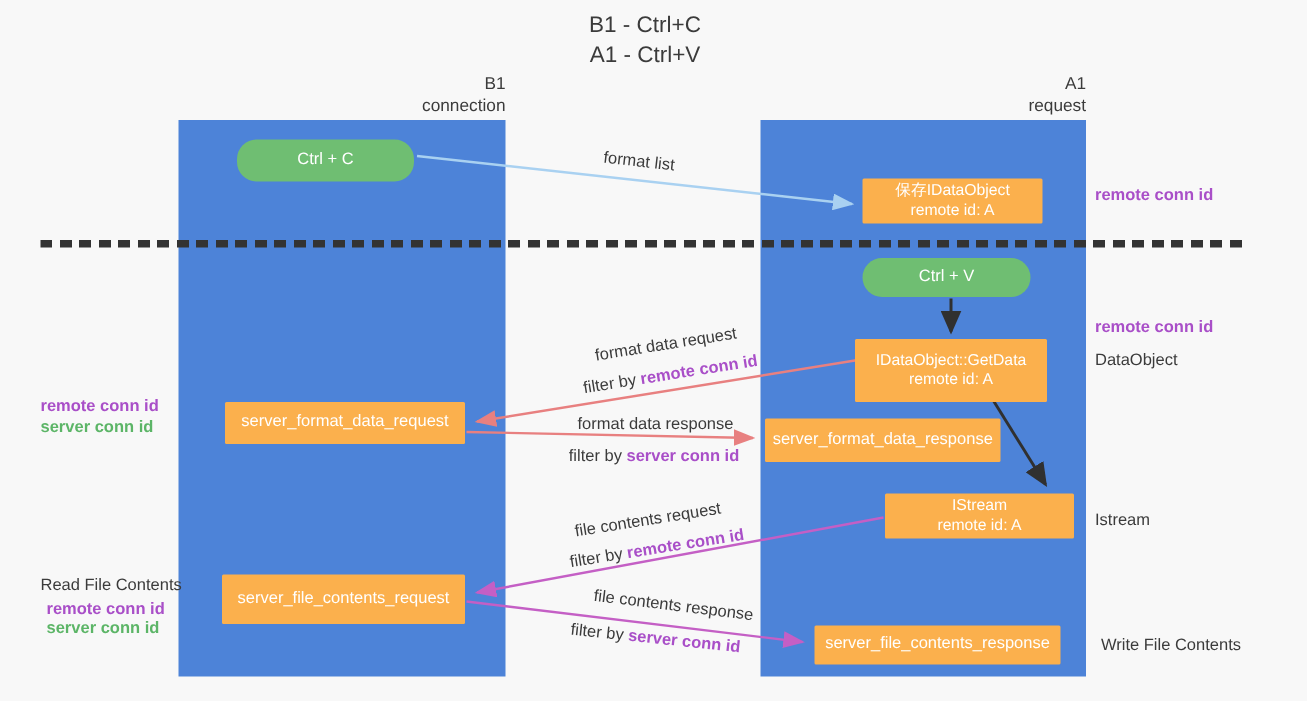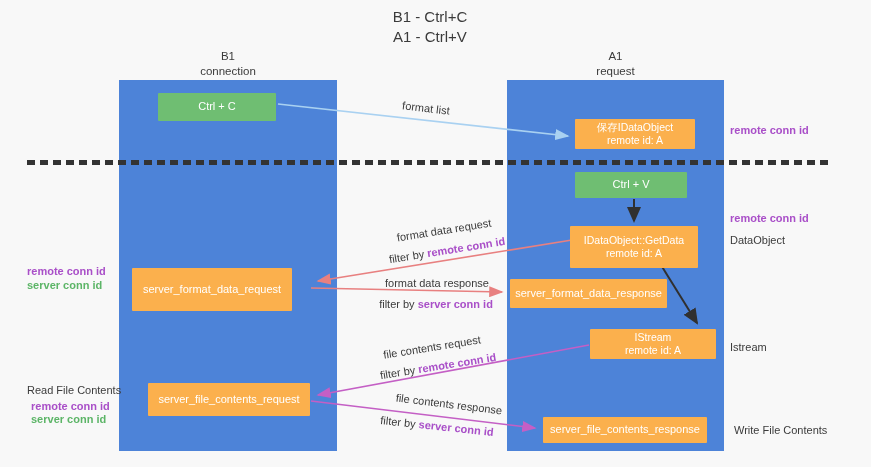--- a/index.html
+++ b/index.html
@@ -8,32 +8,32 @@
     --purple-id:#A94FC8; --green-id:#5CB567; --arrow-blue:#A9D1F1;
     --arrow-salmon:#E88080; --arrow-magenta:#C45FC5; --arrow-black:#303030;
     --dashed-line:#333333;
   }
   html,body{margin:0;padding:0;}
   body{font-family:"Liberation Sans",sans-serif;background:var(--background);}
   #canvas{position:relative;width:871px;height:467px;background:var(--background);overflow:hidden;}
 
   .title-line{position:absolute;left:330px;width:200px;text-align:center;
     font-size:15px;color:var(--text-dark);}
-  .col-header{position:absolute;text-align:center;font-size:11.5px;color:var(--text-dark);line-height:1.3;}
+  .col-header{position:absolute;text-align:right;font-size:11.5px;color:var(--text-dark);line-height:1.3;}
   .column{position:absolute;top:80px;height:371px;background:var(--column-blue);}
 
   .dashed{position:absolute;left:27px;top:160px;width:803px;height:5px;
     background:repeating-linear-gradient(90deg,var(--dashed-line) 0 8px,transparent 8px 13px);}
 
   svg.arrows{position:absolute;left:0;top:0;pointer-events:none;}
 
   .node{position:absolute;display:flex;flex-direction:column;justify-content:center;
     text-align:center;color:var(--node-text);border-radius:1px;line-height:1.2;}
   .node.orange{background:var(--node-orange);align-items:center;}
-  .node.green{background:var(--node-green);}
+  .node.green{background:var(--node-green);border-radius:13px;}
   .node .l1,.node .l2{font-size:10.5px;}
   .node.single{font-size:11px;}
 
   .flow-label{position:absolute;white-space:nowrap;font-size:11px;color:var(--text-dark);
     transform:translate(-50%,-50%);}
   .flow-label .id-purple{color:var(--purple-id);font-weight:bold;}
 
   .side-label{position:absolute;white-space:nowrap;font-size:11px;}
   .side-label.purple{color:var(--purple-id);font-weight:bold;}
   .side-label.green{color:var(--green-id);font-weight:bold;}
@@ -92,21 +92,21 @@
     <div class="l2">remote id: A</div>
   </div>
 
   <div class="node green single" style="left:575px;top:172px;width:112px;height:26px">Ctrl + V</div>
 
   <div class="node orange" style="left:570px;top:226px;width:128px;height:42px">
     <div class="l1">IDataObject::GetData</div>
     <div class="l2">remote id: A</div>
   </div>
 
-  <div class="node orange single" style="left:132px;top:268px;width:160px;height:43px">server_format_data_request</div>
+  <div class="node orange single" style="left:150px;top:268px;width:160px;height:28px">server_format_data_request</div>
 
   <div class="node orange single" style="left:510px;top:279px;width:157px;height:29px">server_format_data_response</div>
 
   <div class="node orange" style="left:590px;top:329px;width:126px;height:30px">
     <div class="l1">IStream</div>
     <div class="l2">remote id: A</div>
   </div>
 
   <div class="node orange single" style="left:148px;top:383px;width:162px;height:33px">server_file_contents_request</div>
 

